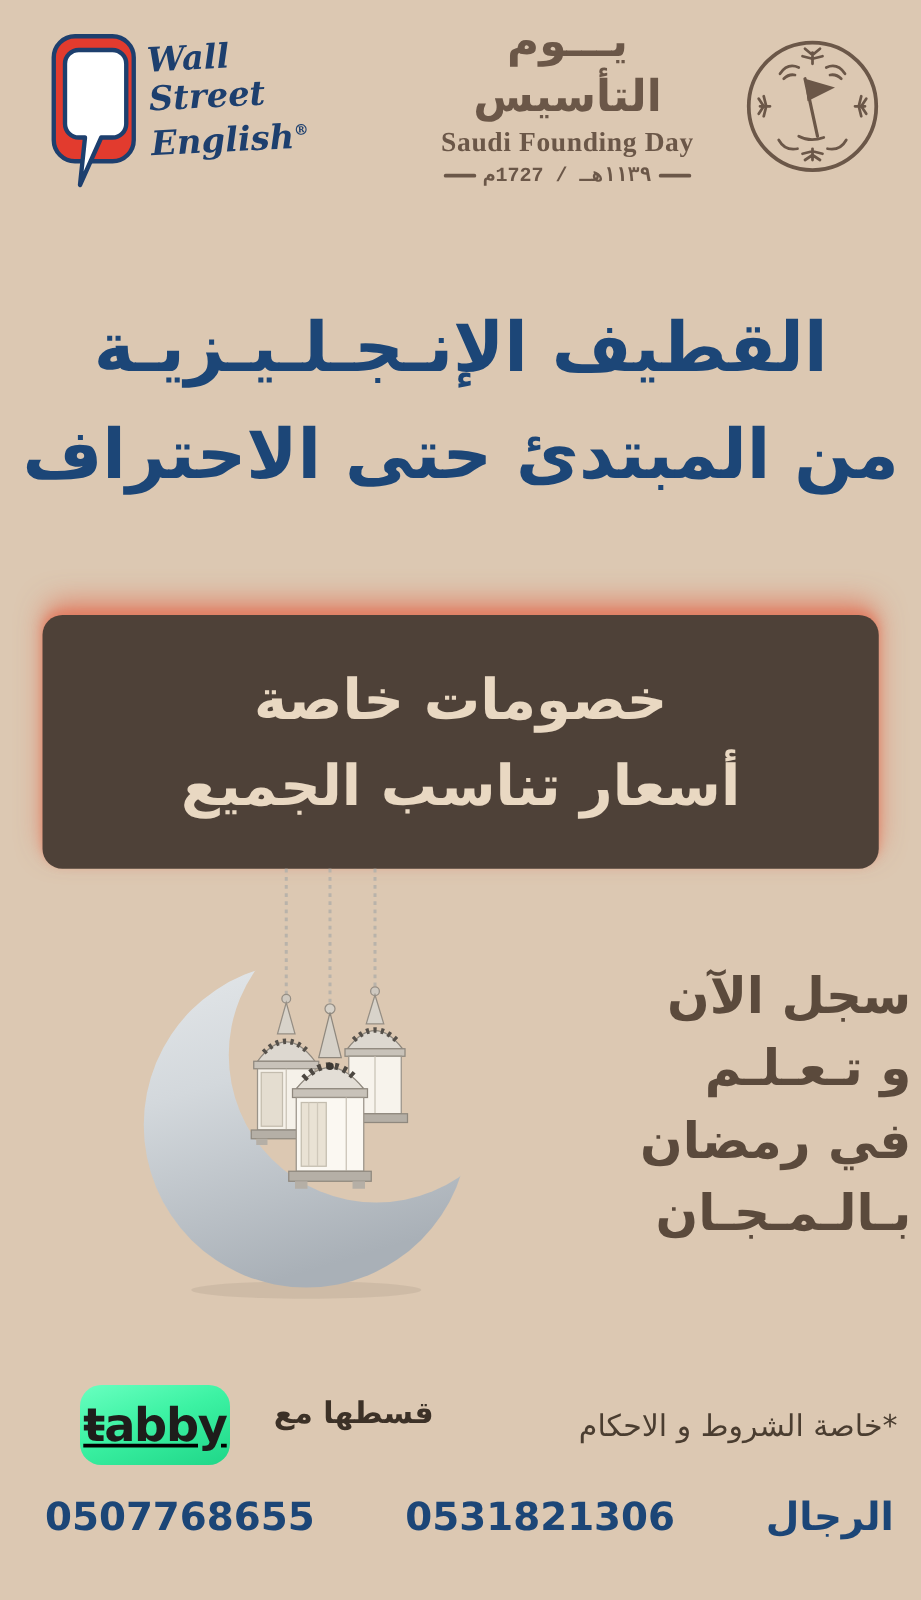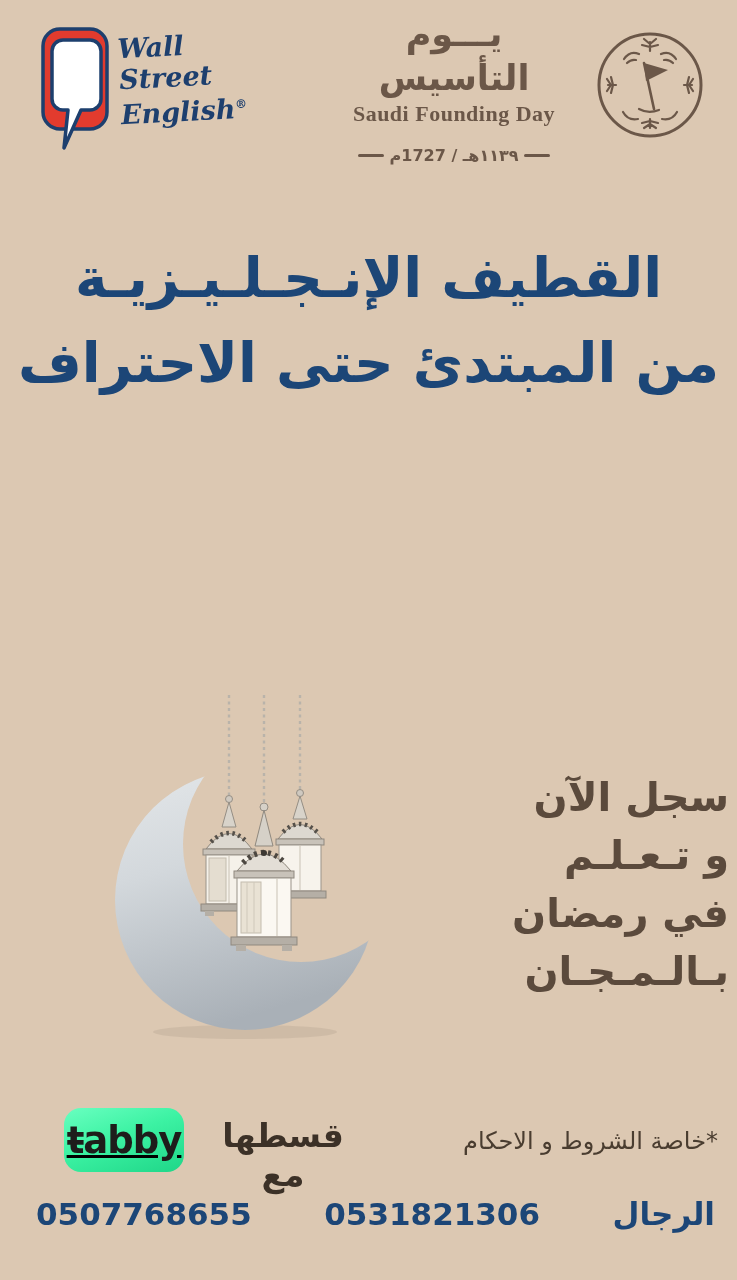--- a/index.html
+++ b/index.html
@@ -24,21 +24,21 @@
     font-style: italic; font-weight: bold;
     font-size: 27px; line-height: 31px;
     transform: rotate(-3deg);
     white-space: nowrap;
   }
   .wse-text sup { font-size: 12px; font-style: normal; }
 
   .founding { position: absolute; left: 328px; top: 12px; width: 252px; text-align: center; color: #6b5748; direction: rtl; }
   .f-ar { font-size: 35px; font-weight: bold; line-height: 44px; }
   .f-en { font-size: 22px; font-weight: bold; letter-spacing: 0.5px; direction: ltr; margin-top: 1px; font-family: "Liberation Serif", serif; }
-  .f-dates { margin-top: 19px; display: flex; align-items: center; justify-content: center; gap: 6px; font-size: 16px; font-weight: bold; }
+  .f-dates { margin-top: 3px; display: flex; align-items: center; justify-content: center; gap: 6px; font-size: 16px; font-weight: bold; font-family: Liberation Mono, monospace; }
   .f-dash { width: 26px; height: 3px; background: #6b5748; border-radius: 2px; }
   .emblem { position: absolute; left: 594px; top: 29px; }
 
   
   .headline {
     position: absolute; top: 236px; left: 0; right: 0;
     text-align: center; direction: rtl;
     color: #1c4677; font-weight: bold;
     font-size: 55px; line-height: 85px;
   }
@@ -73,21 +73,21 @@
     width: 120px; height: 64px; border-radius: 17px;
     background: linear-gradient(160deg, #69ffc0 0%, #3cf2a3 45%, #1fd688 100%);
     display: flex; align-items: center; justify-content: center; text-decoration: underline;
   }
   .tabby-badge span {
     font-size: 37px; font-weight: bold; color: #1e1d1b; letter-spacing: -1px;
   }
   .installment {
     position: absolute; left: 203px; top: 1116px; width: 160px;
     direction: rtl; text-align: center;
-    font-size: 33px; font-weight: bold; color: #3c3127;
+    font-size: 24px; font-weight: bold; color: #3c3127;
   }
   .terms {
     position: absolute; right: 19px; top: 1127px;
     direction: rtl; font-size: 24px; color: #4a3d30;
   }
 
   
   .contact {
     position: absolute; left: 36px; right: 22px; top: 1196px;
     display: flex; direction: rtl; justify-content: space-between; align-items: baseline;
@@ -142,20 +142,24 @@
       <path d="M29,83 q5,9 15,7"></path>
       <path d="M83,83 q-5,9 -15,7"></path>
     </g>
   </svg>
 
   <div class="headline">
     <div>القطيف الإنـجـلـيـزيـة</div>
     <div>من المبتدئ حتى الاحتراف</div>
   </div>
 
+  <div class="offer-box">
+    <div>خصومات خاصة</div>
+    <div>أسعار تناسب الجميع</div>
+  </div>
 
   <svg class="graphic" width="300" height="360" viewBox="0 0 300 360">
     <defs>
       <linearGradient id="silver" x1="0" y1="0" x2="0.25" y2="1">
         <stop offset="0" stop-color="#f2f4f5"></stop>
         <stop offset="0.55" stop-color="#d3d8dc"></stop>
         <stop offset="1" stop-color="#a9b0b7"></stop>
       </linearGradient>
       <mask id="cres">
         <rect x="0" y="0" width="300" height="360" fill="black"></rect>

